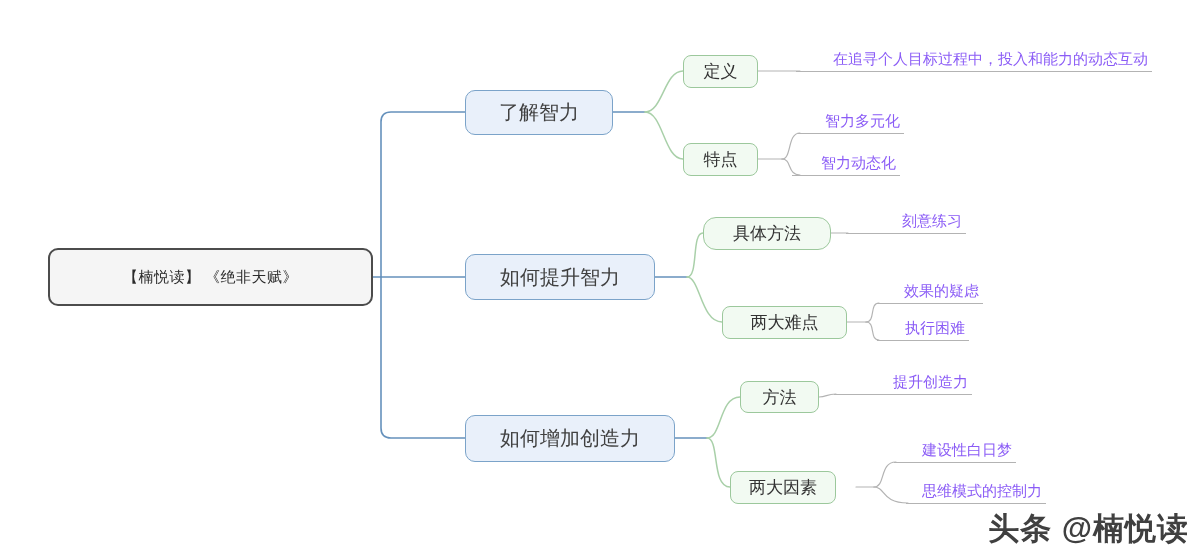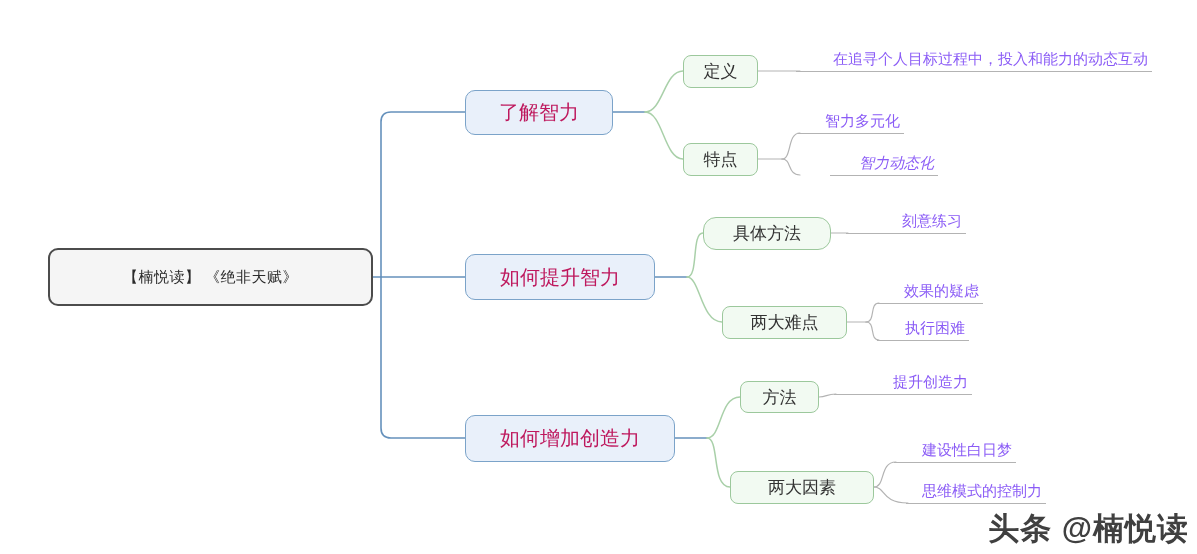--- a/index.html
+++ b/index.html
@@ -19,21 +19,21 @@
     box-sizing:border-box;white-space:nowrap;
   }
   .root{
     background:var(--c-root_fill,#f5f5f5);
     border:2px solid var(--c-root_border,#4c4c4c);
     border-radius:10px;font-size:15px;letter-spacing:.5px;color:#2b2b2b;
   }
   .branch{
     background:var(--c-branch_fill,#e9f0fa);
     border:1.5px solid var(--c-branch_border,#7ba3c9);
-    border-radius:10px;font-size:20px;color:#be185d;
+    border-radius:10px;font-size:20px;color:#404040;
   }
   .child{
     background:var(--c-child_fill,#f2faf2);
     border:1.5px solid var(--c-child_border,#9cc89c);
     border-radius:8px;font-size:17px;color:#333;
   }
   .leaf{
     position:absolute;box-sizing:border-box;white-space:nowrap;
     font-size:15px;color:#8b5cf6;text-align:right;
     padding:0 4px 0 0;height:22px;line-height:18px;
@@ -84,25 +84,25 @@
 
   <div class="node branch" style="left:465px;top:90px;width:148px;height:45px;">了解智力</div>
   <div class="node branch" style="left:465px;top:415px;width:210px;height:47px;">如何增加创造力</div>
   <div class="node branch" style="left:465px;top:254px;width:190px;height:46px;">如何提升智力</div>
 
   <div class="node child" style="left:683px;top:55px;width:75px;height:33px;">定义</div>
   <div class="node child" style="left:683px;top:143px;width:75px;height:33px;">特点</div>
   <div class="node child" style="left:703px;top:217px;width:128px;height:33px;border-radius:13px;">具体方法</div>
   <div class="node child" style="left:722px;top:306px;width:125px;height:33px;">两大难点</div>
   <div class="node child" style="left:740px;top:381px;width:79px;height:32px;">方法</div>
-  <div class="node child" style="left:730px;top:471px;width:144px;height:33px;">两大因素</div>
+  <div class="node child" style="left:730px;top:471px;width:106px;height:33px;">两大因素</div>
 
   <div class="leaf" style="left:796px;top:50px;width:356px;">在追寻个人目标过程中，投入和能力的动态互动</div>
   <div class="leaf" style="left:798px;top:112px;width:106px;">智力多元化</div>
-  <div class="leaf" style="left:830px;top:154px;width:108px;font-style:italic;">智力动态化</div>
+  <div class="leaf" style="left:792px;top:154px;width:108px;">智力动态化</div>
   <div class="leaf" style="left:846px;top:212px;width:120px;">刻意练习</div>
   <div class="leaf" style="left:877px;top:282px;width:106px;">效果的疑虑</div>
   <div class="leaf" style="left:877px;top:319px;width:92px;">执行困难</div>
   <div class="leaf" style="left:834px;top:373px;width:138px;">提升创造力</div>
   <div class="leaf" style="left:894px;top:441px;width:122px;">建设性白日梦</div>
   <div class="leaf" style="left:906px;top:482px;width:140px;">思维模式的控制力</div>
 
   <div class="watermark">头条 @楠悦读</div>
 </div>
 

